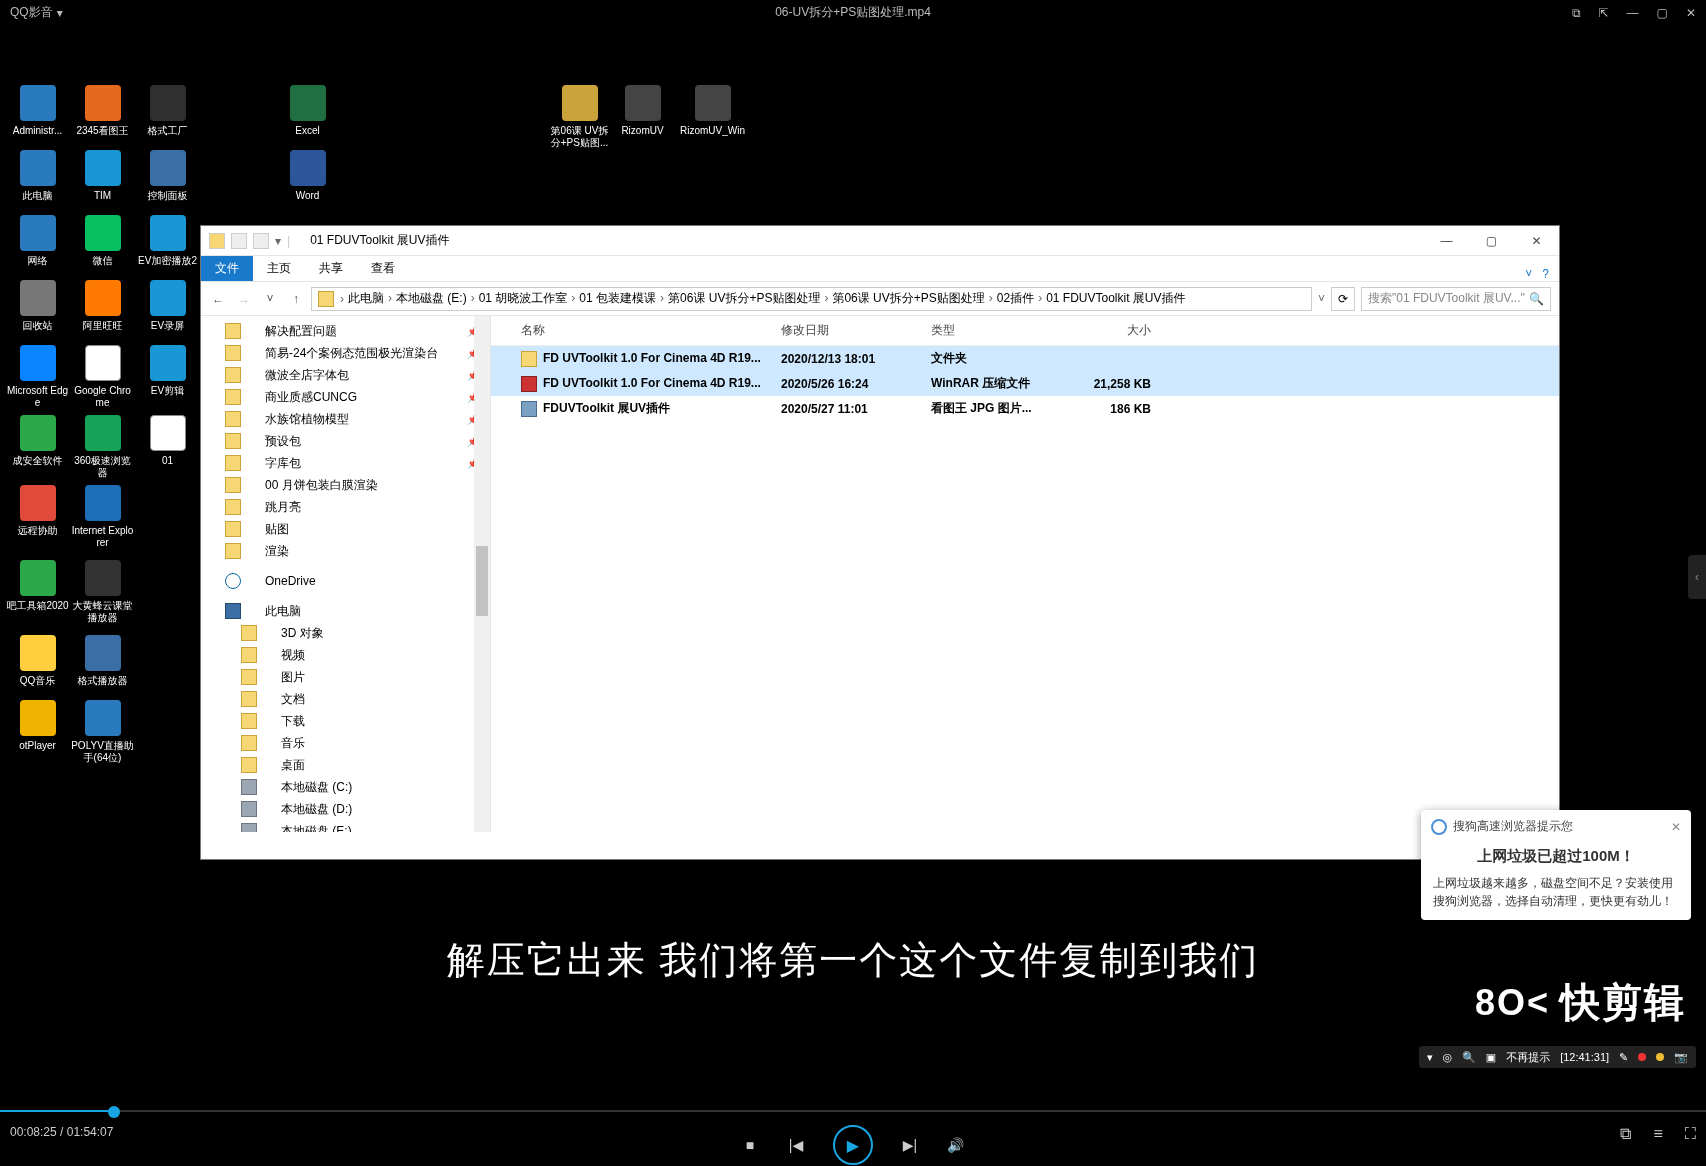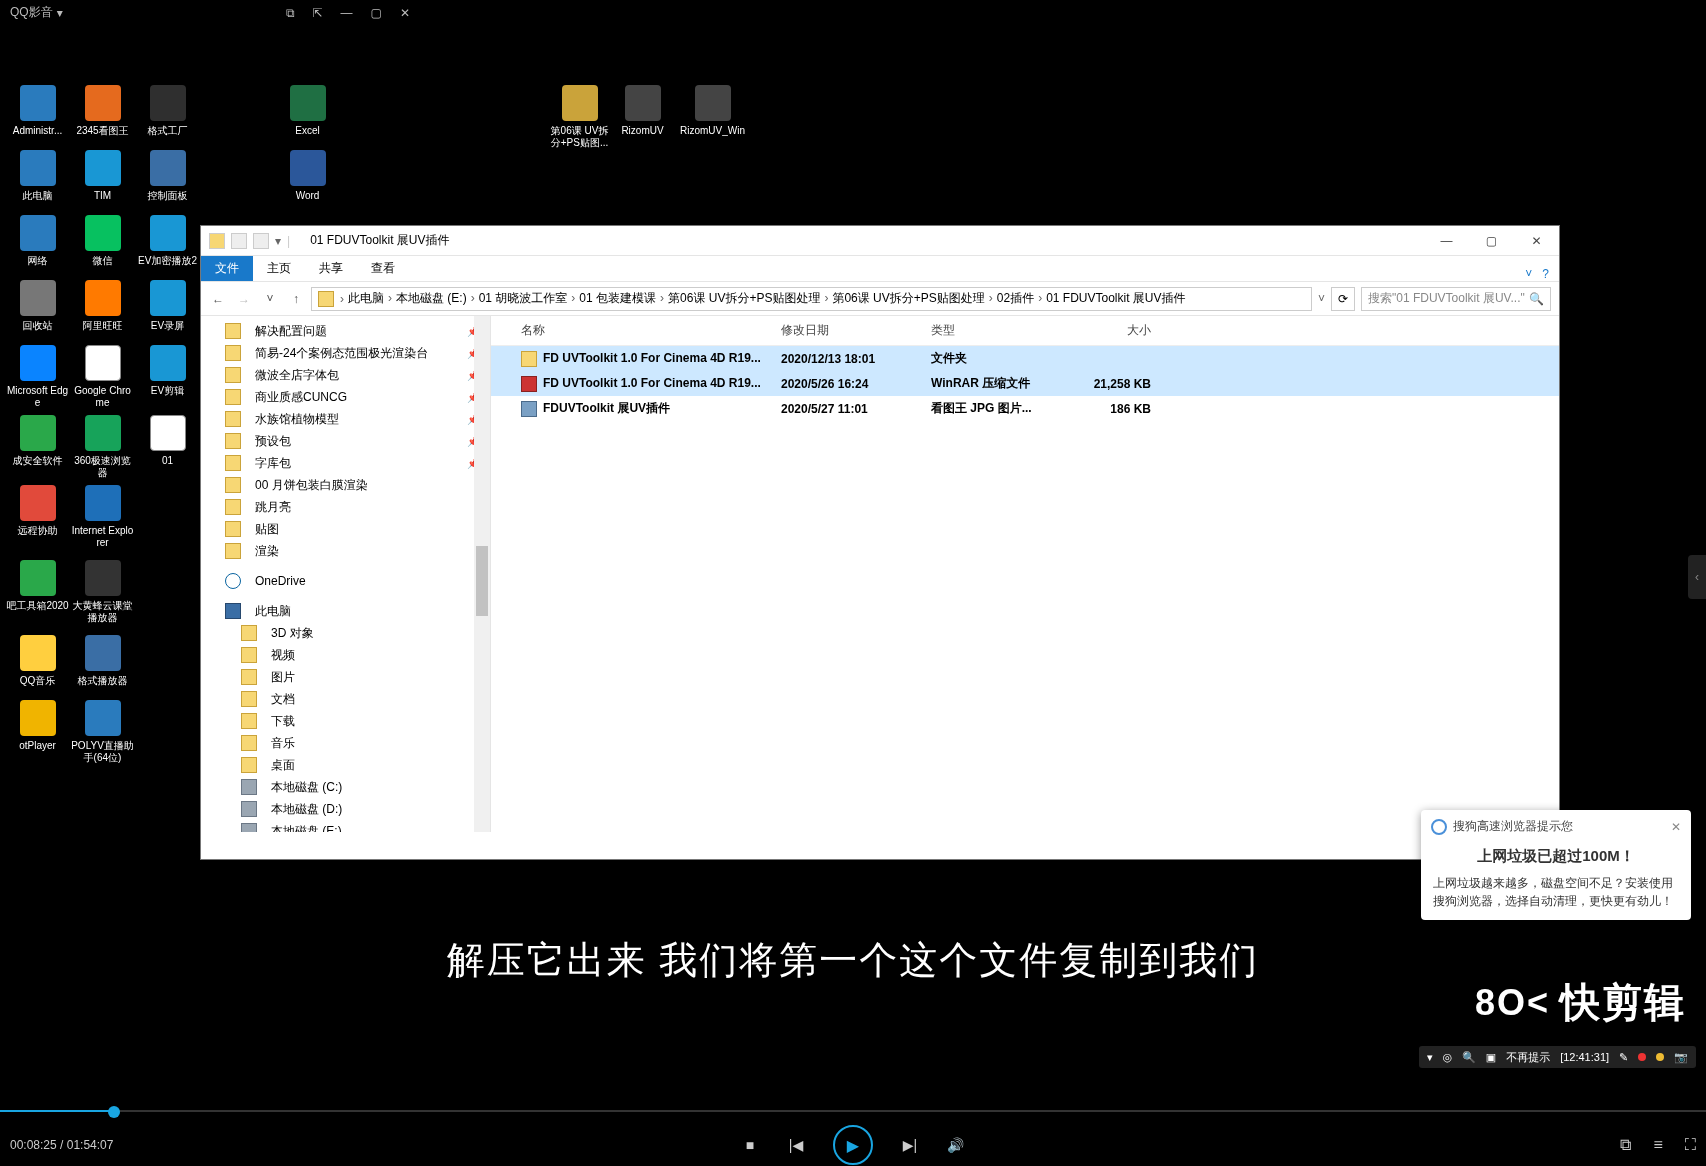--- a/index.html
+++ b/index.html
@@ -36,21 +36,21 @@
 .exp-addr .nav { display: flex; gap: 8px; color: #555; }
 .exp-addr .nav span { width: 18px; text-align: center; }
 .exp-addr .bc { flex: 1; border: 1px solid #ccc; height: 24px; display: flex; align-items: center; padding: 0 6px; overflow: hidden; white-space: nowrap; }
 .exp-addr .bc .seg::after { content: "›"; margin: 0 4px; color: #666; }
 .exp-addr .bc .seg:last-child::after { content: ""; }
 .exp-addr .refresh { width: 24px; height: 24px; border: 1px solid #ccc; display: flex; align-items: center; justify-content: center; }
 .exp-addr .search { width: 190px; height: 24px; border: 1px solid #ccc; padding: 0 6px; color: #888; display: flex; align-items: center; }
 
 .exp-body { display: flex; height: 516px; }
 .exp-nav { width: 290px; border-right: 1px solid #e5e5e5; overflow: hidden; font-size: 12px; padding-top: 4px; position: relative; }
-.exp-nav .item { display: flex; align-items: center; height: 22px; padding-left: 24px; gap: 14px; }
+.exp-nav .item { display: flex; align-items: center; height: 22px; padding-left: 24px; gap: 24px; }
 .exp-nav .item.d2 { padding-left: 40px; }
 .exp-nav .item .pin { margin-left: auto; margin-right: 10px; color: #777; font-size: 10px; }
 .exp-nav .fico { width: 16px; height: 16px; background: #f7d774; border: 1px solid #caa33a; }
 .exp-nav .drv { width: 16px; height: 16px; background: #9aa6b2; border: 1px solid #6b7785; }
 .exp-nav .od { width: 16px; height: 16px; background: #fff; border: 1px solid #0a64a0; border-radius: 50%; position: relative; }
 .exp-nav .pc { width: 16px; height: 16px; background: #3b6ea5; border: 1px solid #27486e; }
 .exp-nav .scroll { position: absolute; right: 0; top: 0; bottom: 0; width: 16px; background: #f0f0f0; }
 .exp-nav .scroll .thumb { position: absolute; left: 2px; right: 2px; top: 230px; height: 70px; background: #c2c2c2; }
 
 .exp-list { flex: 1; font-size: 12px; position: relative; }
@@ -87,38 +87,39 @@
 .popup .pf { display: flex; align-items: center; padding: 6px 12px 12px; }
 .popup .pf .no { color: #aaa; }
 .popup .pf .btn { margin-left: auto; background: #4a90d9; color: #fff; padding: 4px 18px; border-radius: 3px; }
 
 
 .progress { position: absolute; left: 0; right: 0; top: 1108px; height: 6px; }
 .progress .track { position: absolute; left: 0; right: 0; top: 2px; height: 2px; background: #333; }
 .progress .fill { position: absolute; left: 0; top: 2px; height: 2px; background: #19a5e1; width: 114px; }
 .progress .thumb { position: absolute; top: -2px; left: 108px; width: 12px; height: 12px; background: #19a5e1; border-radius: 50%; }
 
-.controls { position: absolute; left: 0; right: 0; top: 1125px; height: 40px; display: flex; align-items: center; font-size: 12px; color: #ccc; padding: 0 10px; }
+.controls { position: absolute; left: 0; right: 0; top: 1125px; height: 40px; display: flex; align-items: flex-start; font-size: 12px; color: #ccc; padding: 0 10px; }
 .controls .time { }
 .controls .center { position: absolute; left: 50%; transform: translateX(-50%); display: flex; align-items: center; gap: 28px; }
 .controls .pbtn { width: 18px; height: 18px; display: flex; align-items: center; justify-content: center; color: #ccc; font-size: 14px; }
 .controls .play { width: 40px; height: 40px; border: 2px solid #19a5e1; border-radius: 50%; color: #19a5e1; font-size: 16px; }
 .controls .right { margin-left: auto; display: flex; gap: 22px; font-size: 16px; }
 
 
 .sidetab { position: absolute; right: 0; top: 555px; width: 18px; height: 44px; background: #222; border-radius: 4px 0 0 4px; display: flex; align-items: center; justify-content: center; color: #888; font-size: 12px; }
 </style>
 </head>
 <body>
 
 <div class="player-titlebar">
   <div class="left">
     <span>QQ影音</span>
     <span style="margin-left:4px">▾</span>
   </div>
+  <div class="center">06-UV拆分+PS贴图处理.mp4</div>
   <div class="right">
     <span>⧉</span>
     <span>⇱</span>
     <span>—</span>
     <span>▢</span>
     <span>✕</span>
   </div>
 </div>
 
 <div class="desktop">

